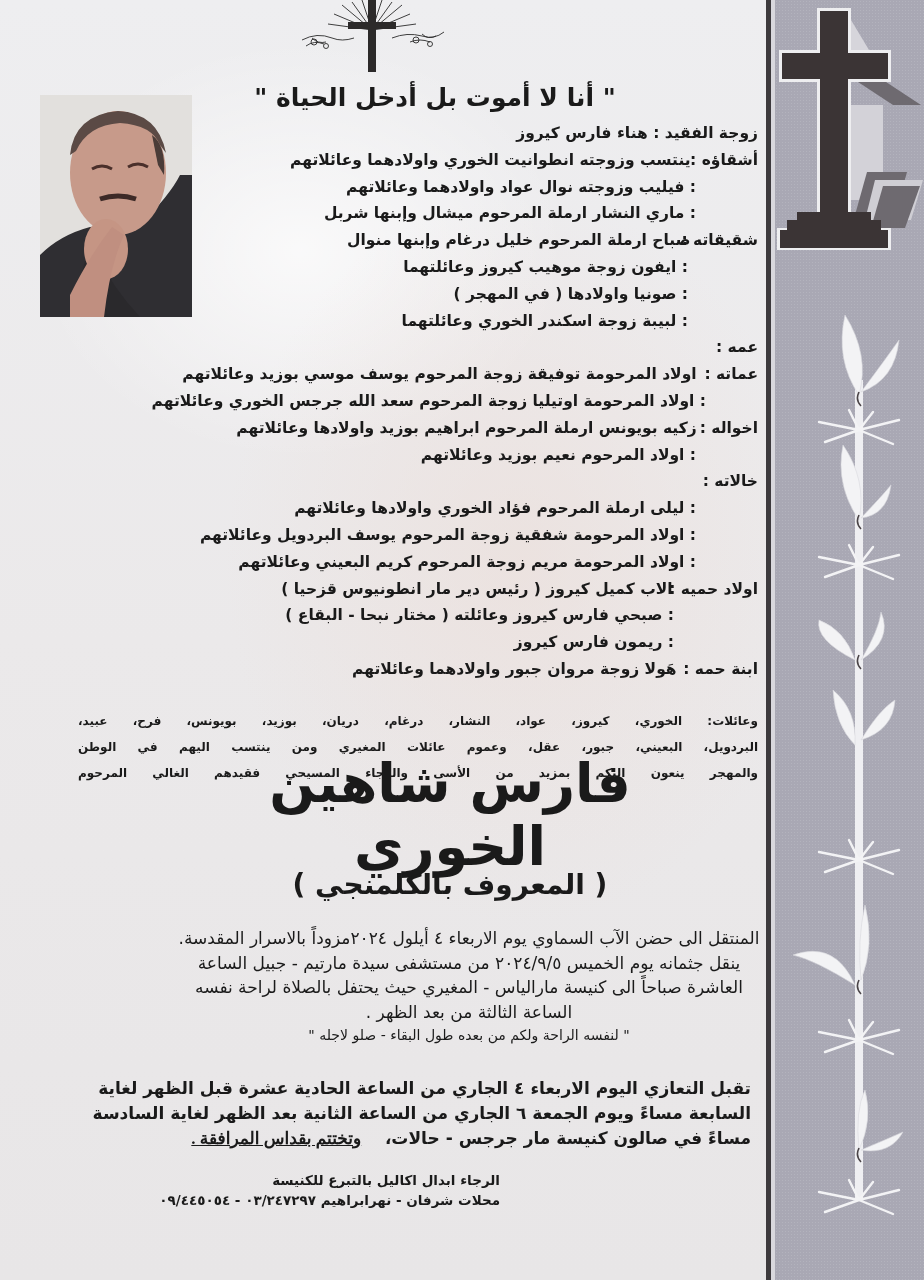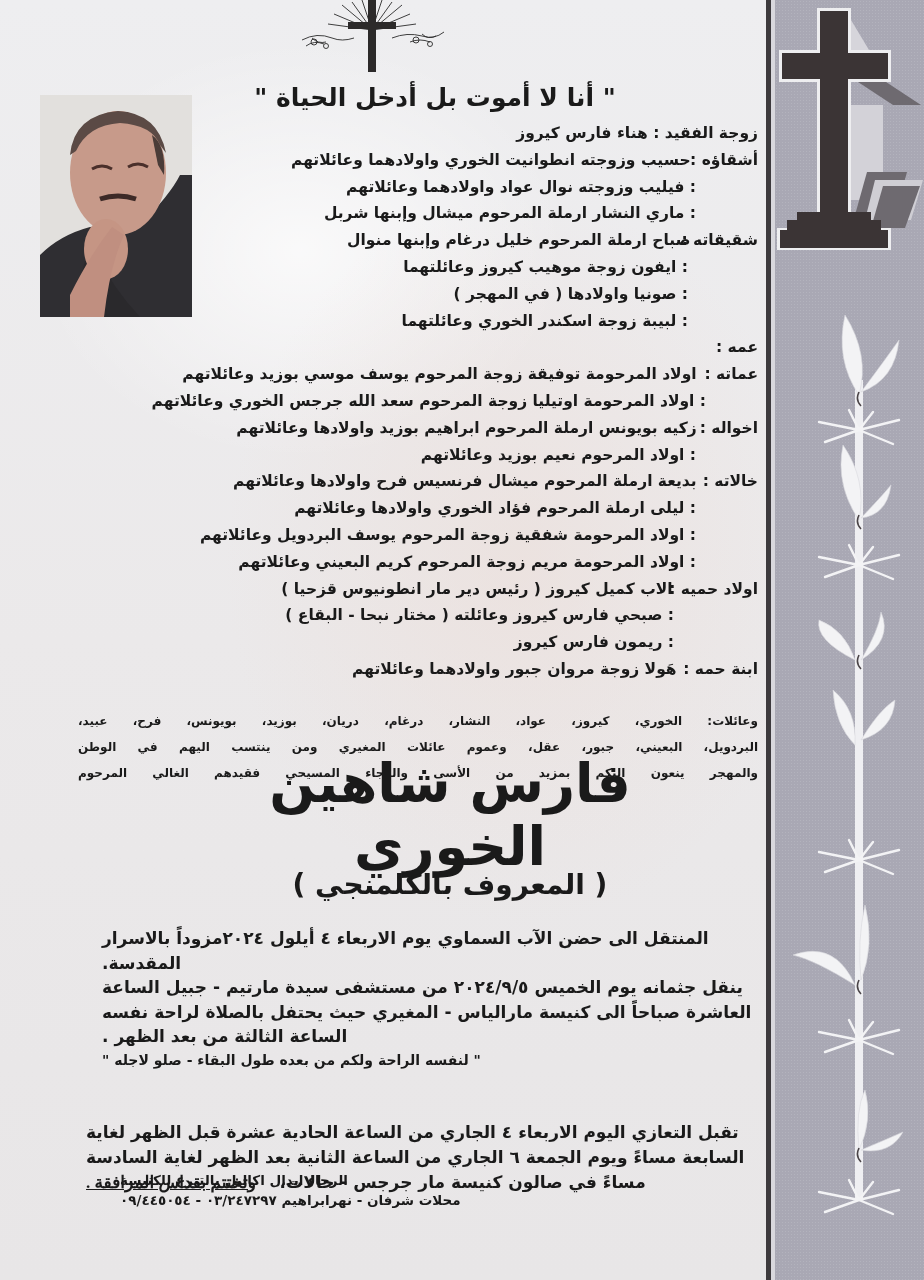--- a/index.html
+++ b/index.html
@@ -64,33 +64,33 @@
     position: absolute; top: 752px; left: 170px; width: 560px;
     text-align: center; font-size: 54px; font-weight: bold; direction: rtl;
     letter-spacing: 2px;
   }
   .known-as {
     position: absolute; top: 868px; left: 170px; width: 560px;
     text-align: center; font-size: 28px; font-weight: bold; direction: rtl;
   }
 
   .announcement {
-    position: absolute; top: 926px; right: 142px; width: 680px;
-    direction: rtl; text-align: left; font-size: 17px; font-weight: bold; line-height: 24.5px;
+    position: absolute; top: 926px; right: 115px; width: 680px;
+    direction: rtl; text-align: center; font-size: 17px; font-weight: normal; line-height: 24.5px;
   }
   .quote { font-size: 14px; line-height: 22px; }
   .condolences {
-    position: absolute; top: 1076px; right: 148px; width: 690px;
-    direction: rtl; text-align: left; font-size: 17px; font-weight: bold; line-height: 25px; margin-top: 44px;
+    position: absolute; top: 1076px; right: 173px; width: 690px;
+    direction: rtl; text-align: right; font-size: 17px; font-weight: bold; line-height: 25px;
   }
   .underline { text-decoration: underline; font-family: Liberation Serif, serif; }
 
   .footer {
     position: absolute; top: 1170px; left: 120px; width: 380px;
-    direction: rtl; text-align: left; font-size: 13.5px; font-weight: bold; line-height: 20px;
+    direction: rtl; text-align: right; font-size: 13.5px; font-weight: bold; line-height: 20px;
   }
 </style>
 </head>
 <body>
 
 <div class="sheet"></div>
 
 <div class="top-emblem">
   <svg width="160" height="72" viewBox="0 0 160 72">
     <g stroke="#2a2a2a" stroke-width="0.9" fill="none">
@@ -125,21 +125,21 @@
 </div>
 
 <div class="family">
   <div class="row">
     <span class="lbl">زوجة الفقيد :</span>&nbsp;
     <span class="val">هناء فارس كيروز</span>
   </div>
 
   <div class="row">
     <span class="lbl" style="width:62px">أشقاؤه :</span>&nbsp;
-    <span class="val">حسيب وزوجته انطوانيت الخوري واولادهما وعائلاتهم</span>
+    <span class="val">ينتسب وزوجته انطوانيت الخوري واولادهما وعائلاتهم</span>
   </div>
   <div class="row ind1">
       <span class="val">: فيليب وزوجته نوال عواد واولادهما وعائلاتهم</span>
     </div>
   <div class="row ind1">
       <span class="val">: ماري النشار ارملة المرحوم ميشال وإبنها شربل</span>
     </div>
 
   <div class="row">
     <span class="lbl" style="width:62px">شقيقاته :</span>&nbsp;
@@ -170,21 +170,20 @@
   <div class="row">
     <span class="lbl" style="width:56px">اخواله :</span>&nbsp;
     <span class="val">زكيه بويونس ارملة المرحوم ابراهيم بوزيد واولادها وعائلاتهم</span>
   </div>
   <div class="row" style="padding-right:62px">
       <span class="val">: اولاد المرحوم نعيم بوزيد وعائلاتهم</span>
     </div>
 
   <div class="row">
     <span class="lbl" style="width:56px">خالاته :</span>&nbsp;
-    <span class="val">بديعة ارملة المرحوم ميشال فرنسيس فرح واولادها وعائلاتهم</span>
   </div>
   <div class="row" style="padding-right:62px">
       <span class="val">: ليلى ارملة المرحوم فؤاد الخوري واولادها وعائلاتهم</span>
     </div>
   <div class="row" style="padding-right:62px">
       <span class="val">: اولاد المرحومة شفقية زوجة المرحوم يوسف البردويل وعائلاتهم</span>
     </div>
   <div class="row" style="padding-right:62px">
       <span class="val">: اولاد المرحومة مريم زوجة المرحوم كريم البعيني وعائلاتهم</span>
     </div>

